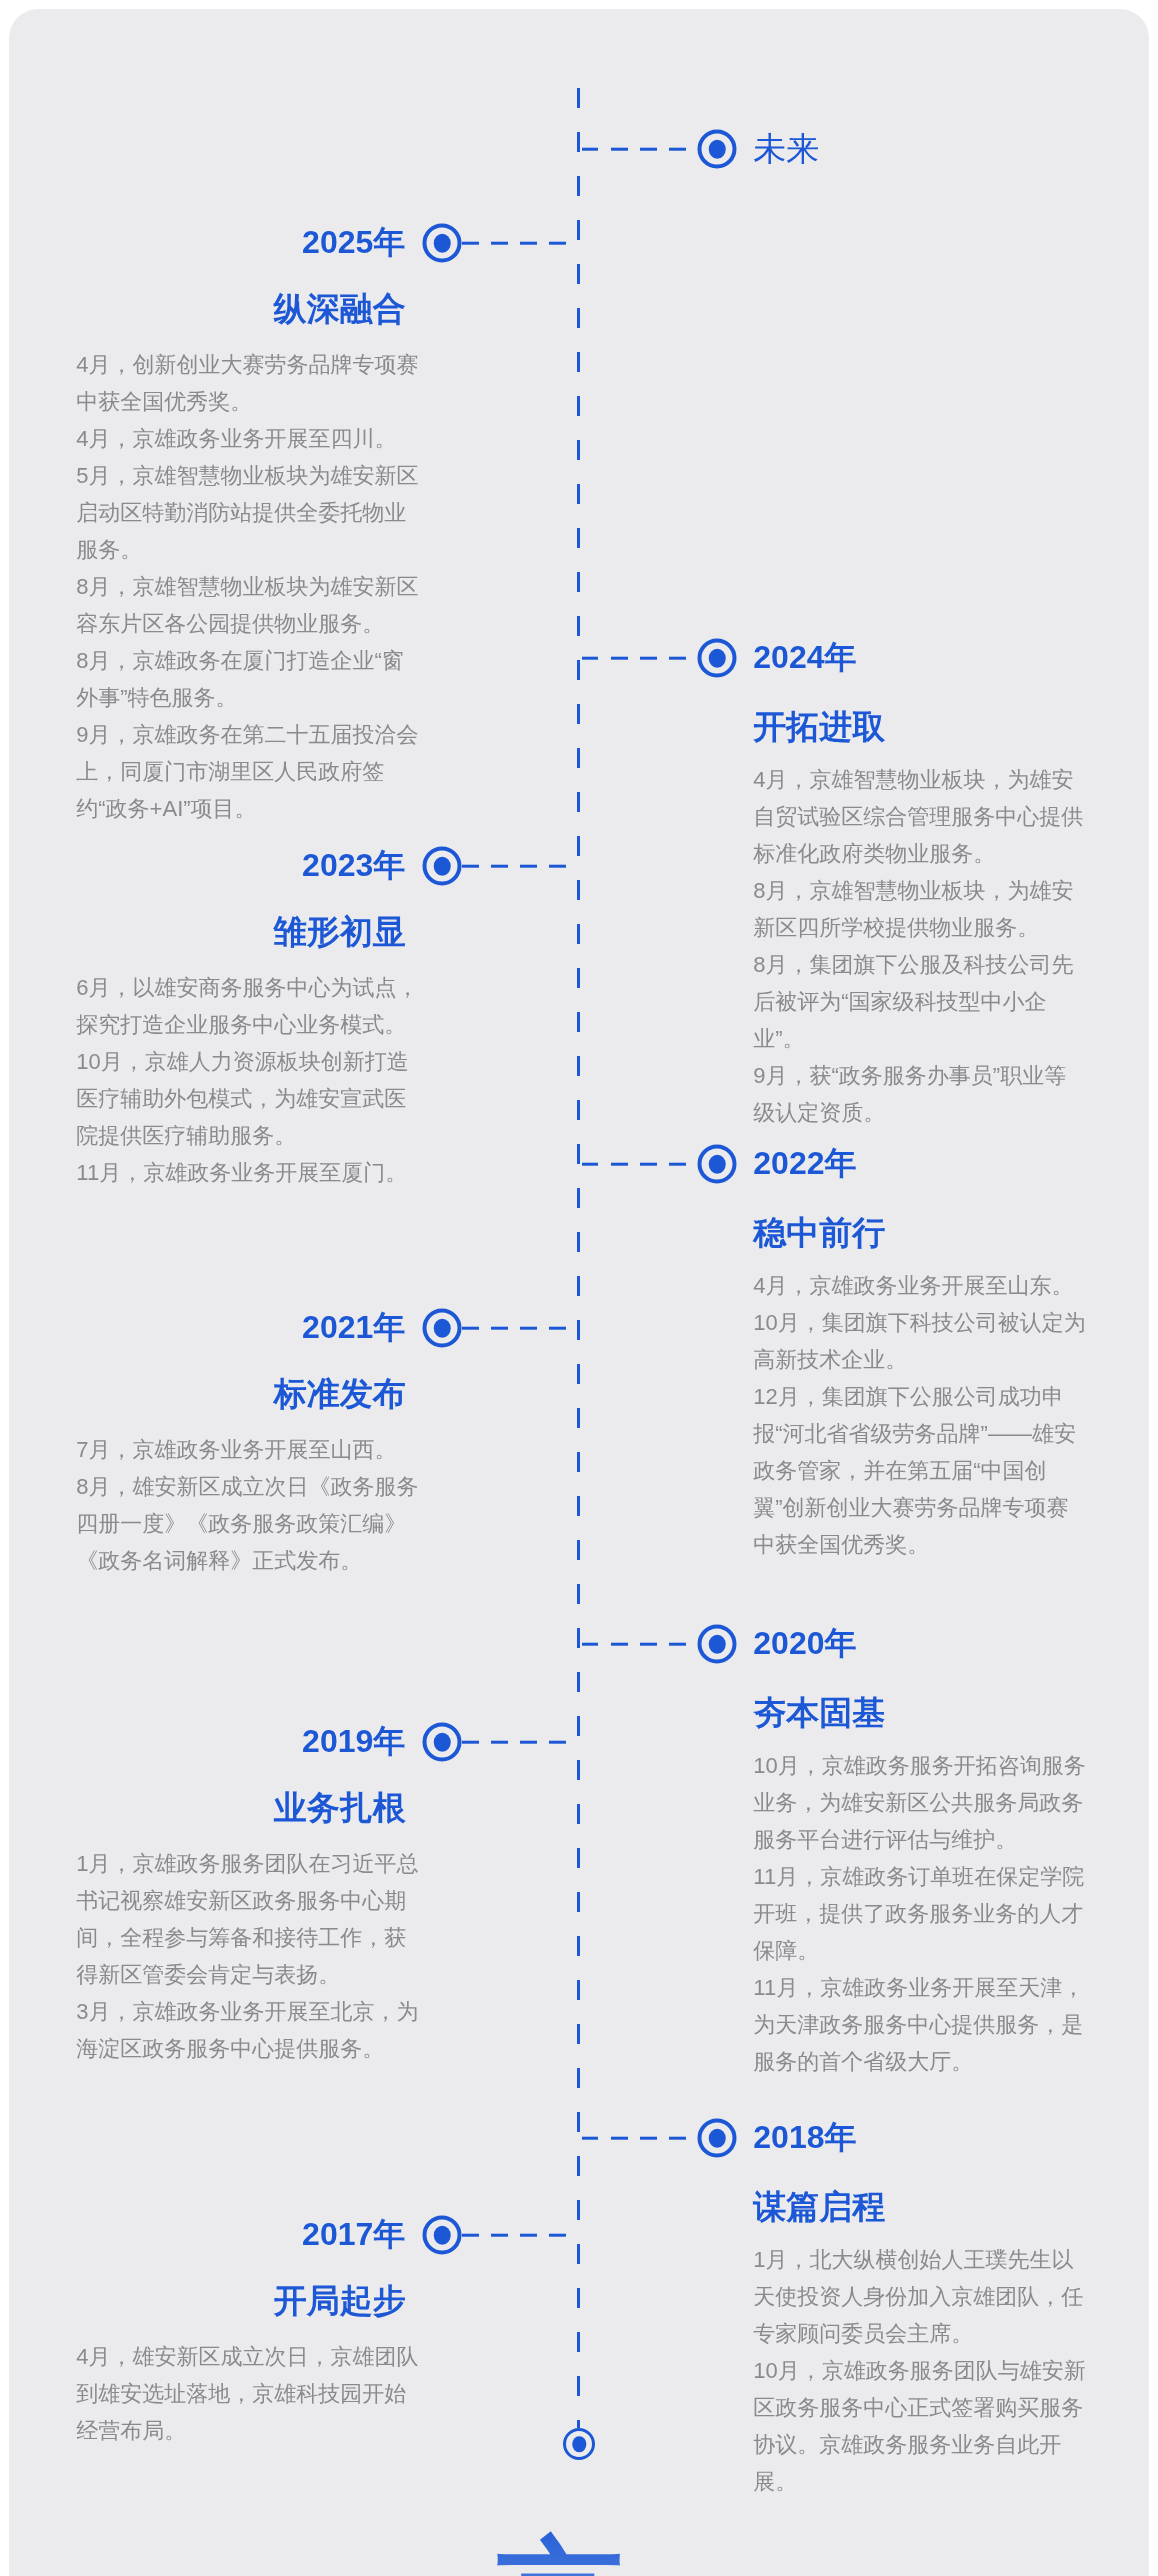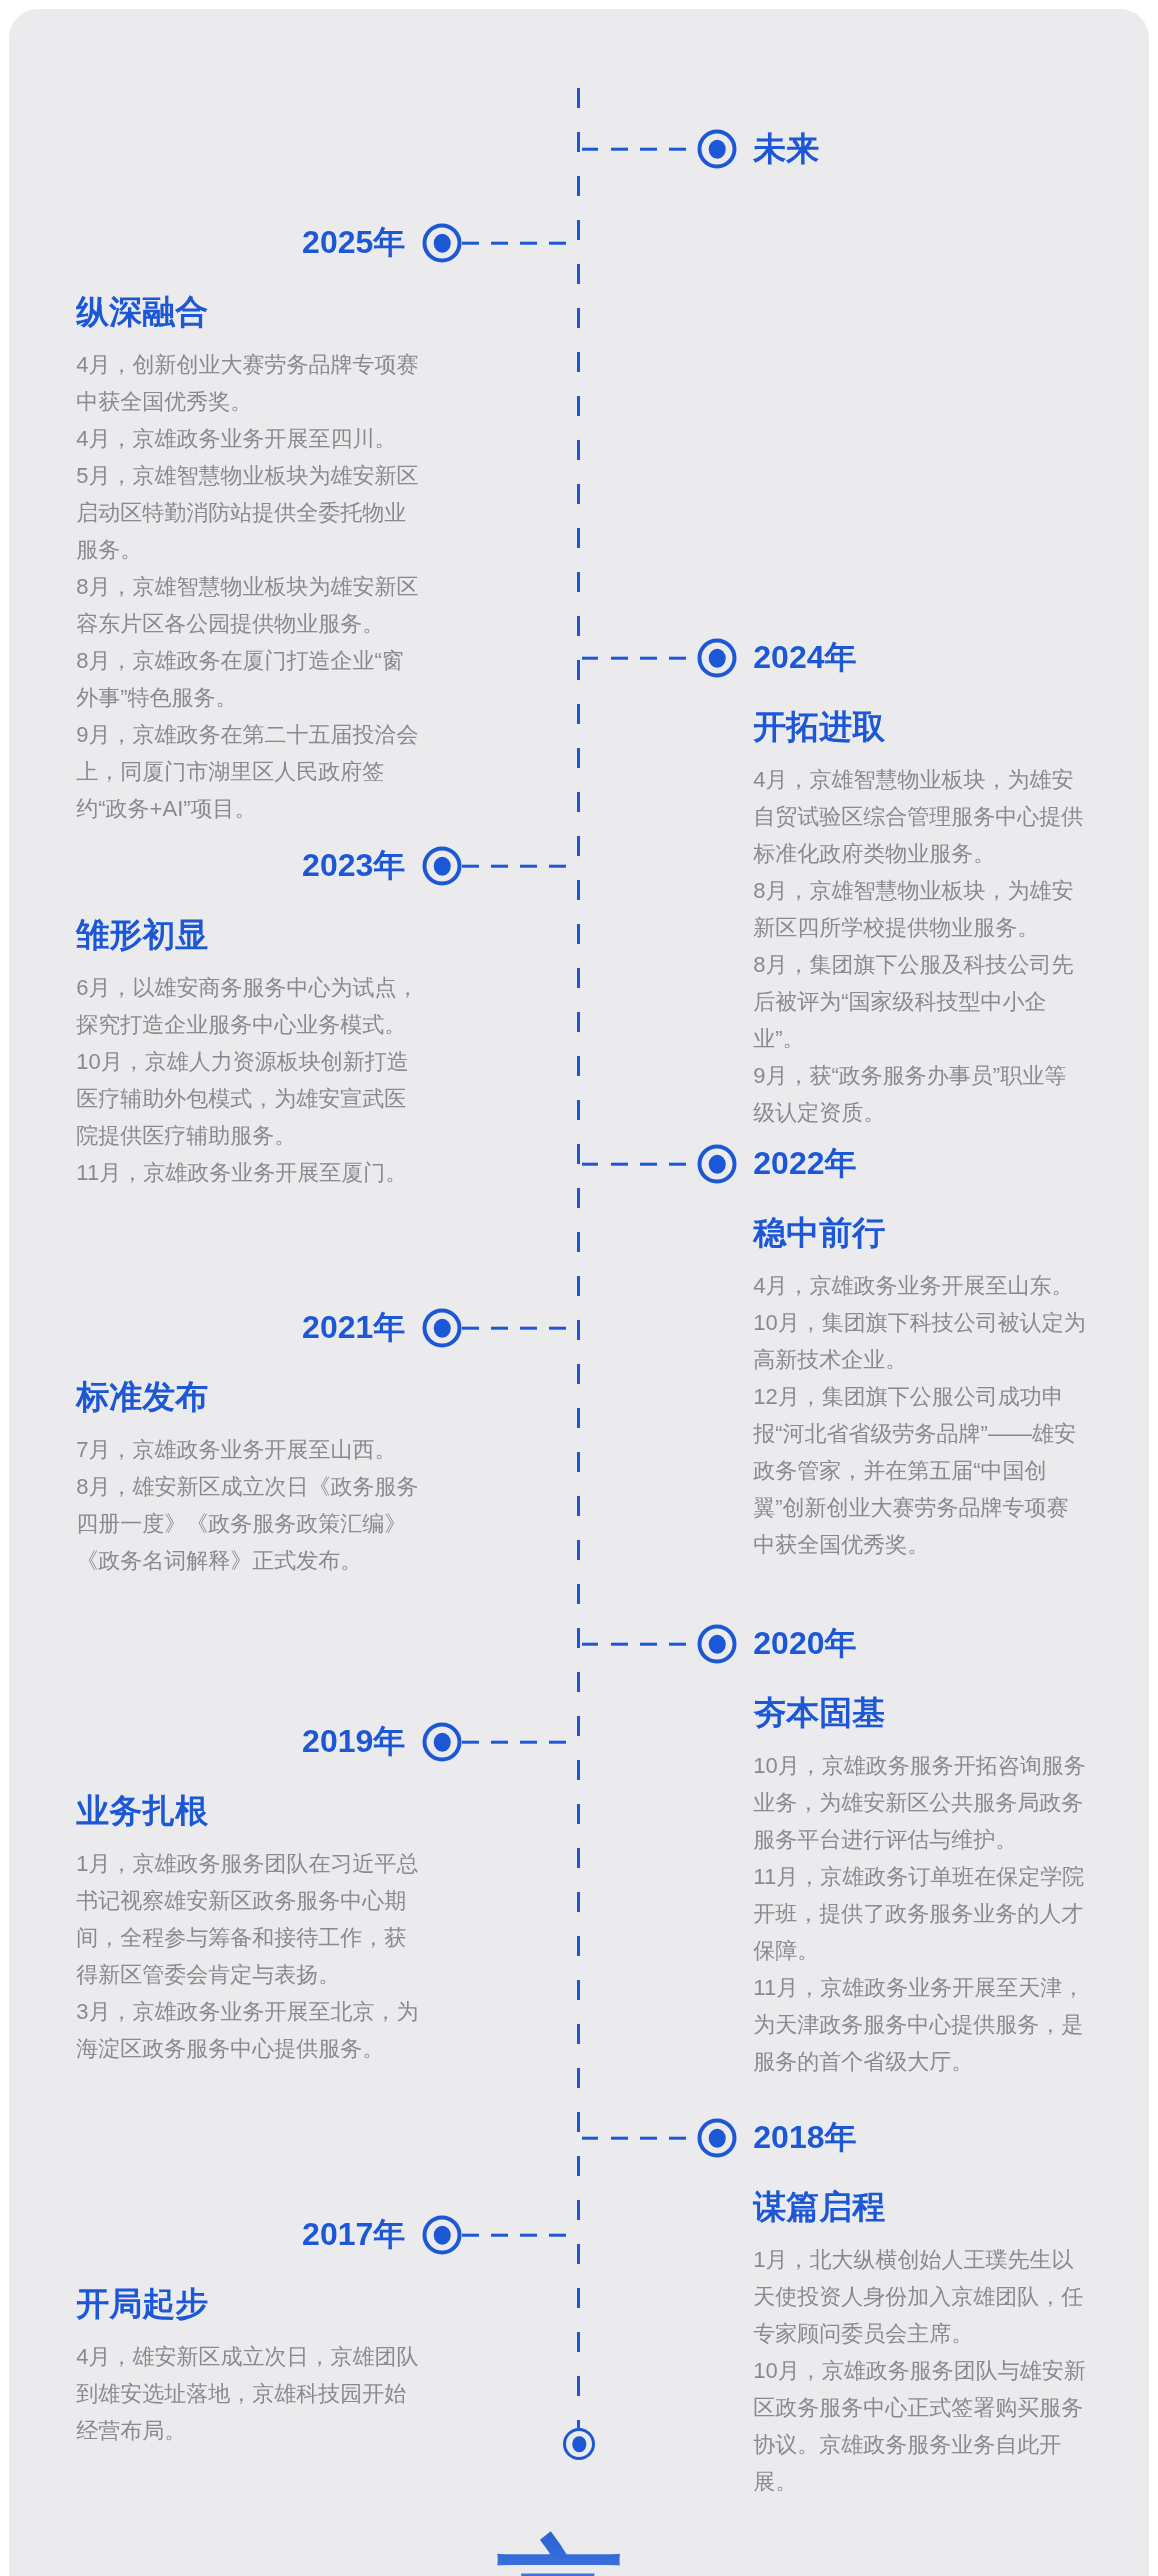--- a/index.html
+++ b/index.html
@@ -36,31 +36,31 @@
   .entry{position:absolute;width:347px;}
   .entry .year{
     font-size:32px;font-weight:bold;color:#1c57d6;line-height:45px;
     position:absolute;top:-23px;left:0;width:100%;
   }
   .entry.left .year{text-align:right;padding-right:18px;box-sizing:border-box;}
   .entry .stage{
     font-size:33px;font-weight:bold;color:#1c57d6;line-height:46px;
     position:absolute;top:46px;left:0;width:100%;
   }
-  .entry.left .stage{text-align:left;padding-right:17.5px;box-sizing:border-box;}
+  .entry.left .stage{text-align:right;padding-right:17.5px;box-sizing:border-box;font-family:Liberation Mono, monospace;}
   .entry .events{
     position:absolute;top:103px;left:0;width:100%;
     font-size:22px;line-height:37px;color:#8a8a8e;text-align:left;
   }
   .entry .events p{margin:0;}
   .entry.left{left:67px;}
   .entry.right{left:744px;width:334px;}
   .future-label{
     position:absolute;left:744px;top:140px;transform:translateY(-50%);
-    font-size:33px;font-weight:bold;color:#1c57d6;
+    font-size:33px;font-weight:normal;color:#1c57d6;
   }
   
   .logo{position:absolute;left:464px;top:2504px;width:237px;height:289px;}
   .logo .jing{
     position:absolute;left:20.6px;top:0;font-size:129px;font-weight:bold;
     background:linear-gradient(180deg,#1e5ad6 0%,#7d9fe2 100%);
     -webkit-background-clip:text;background-clip:text;color:transparent;
   }
 </style>
 </head>

